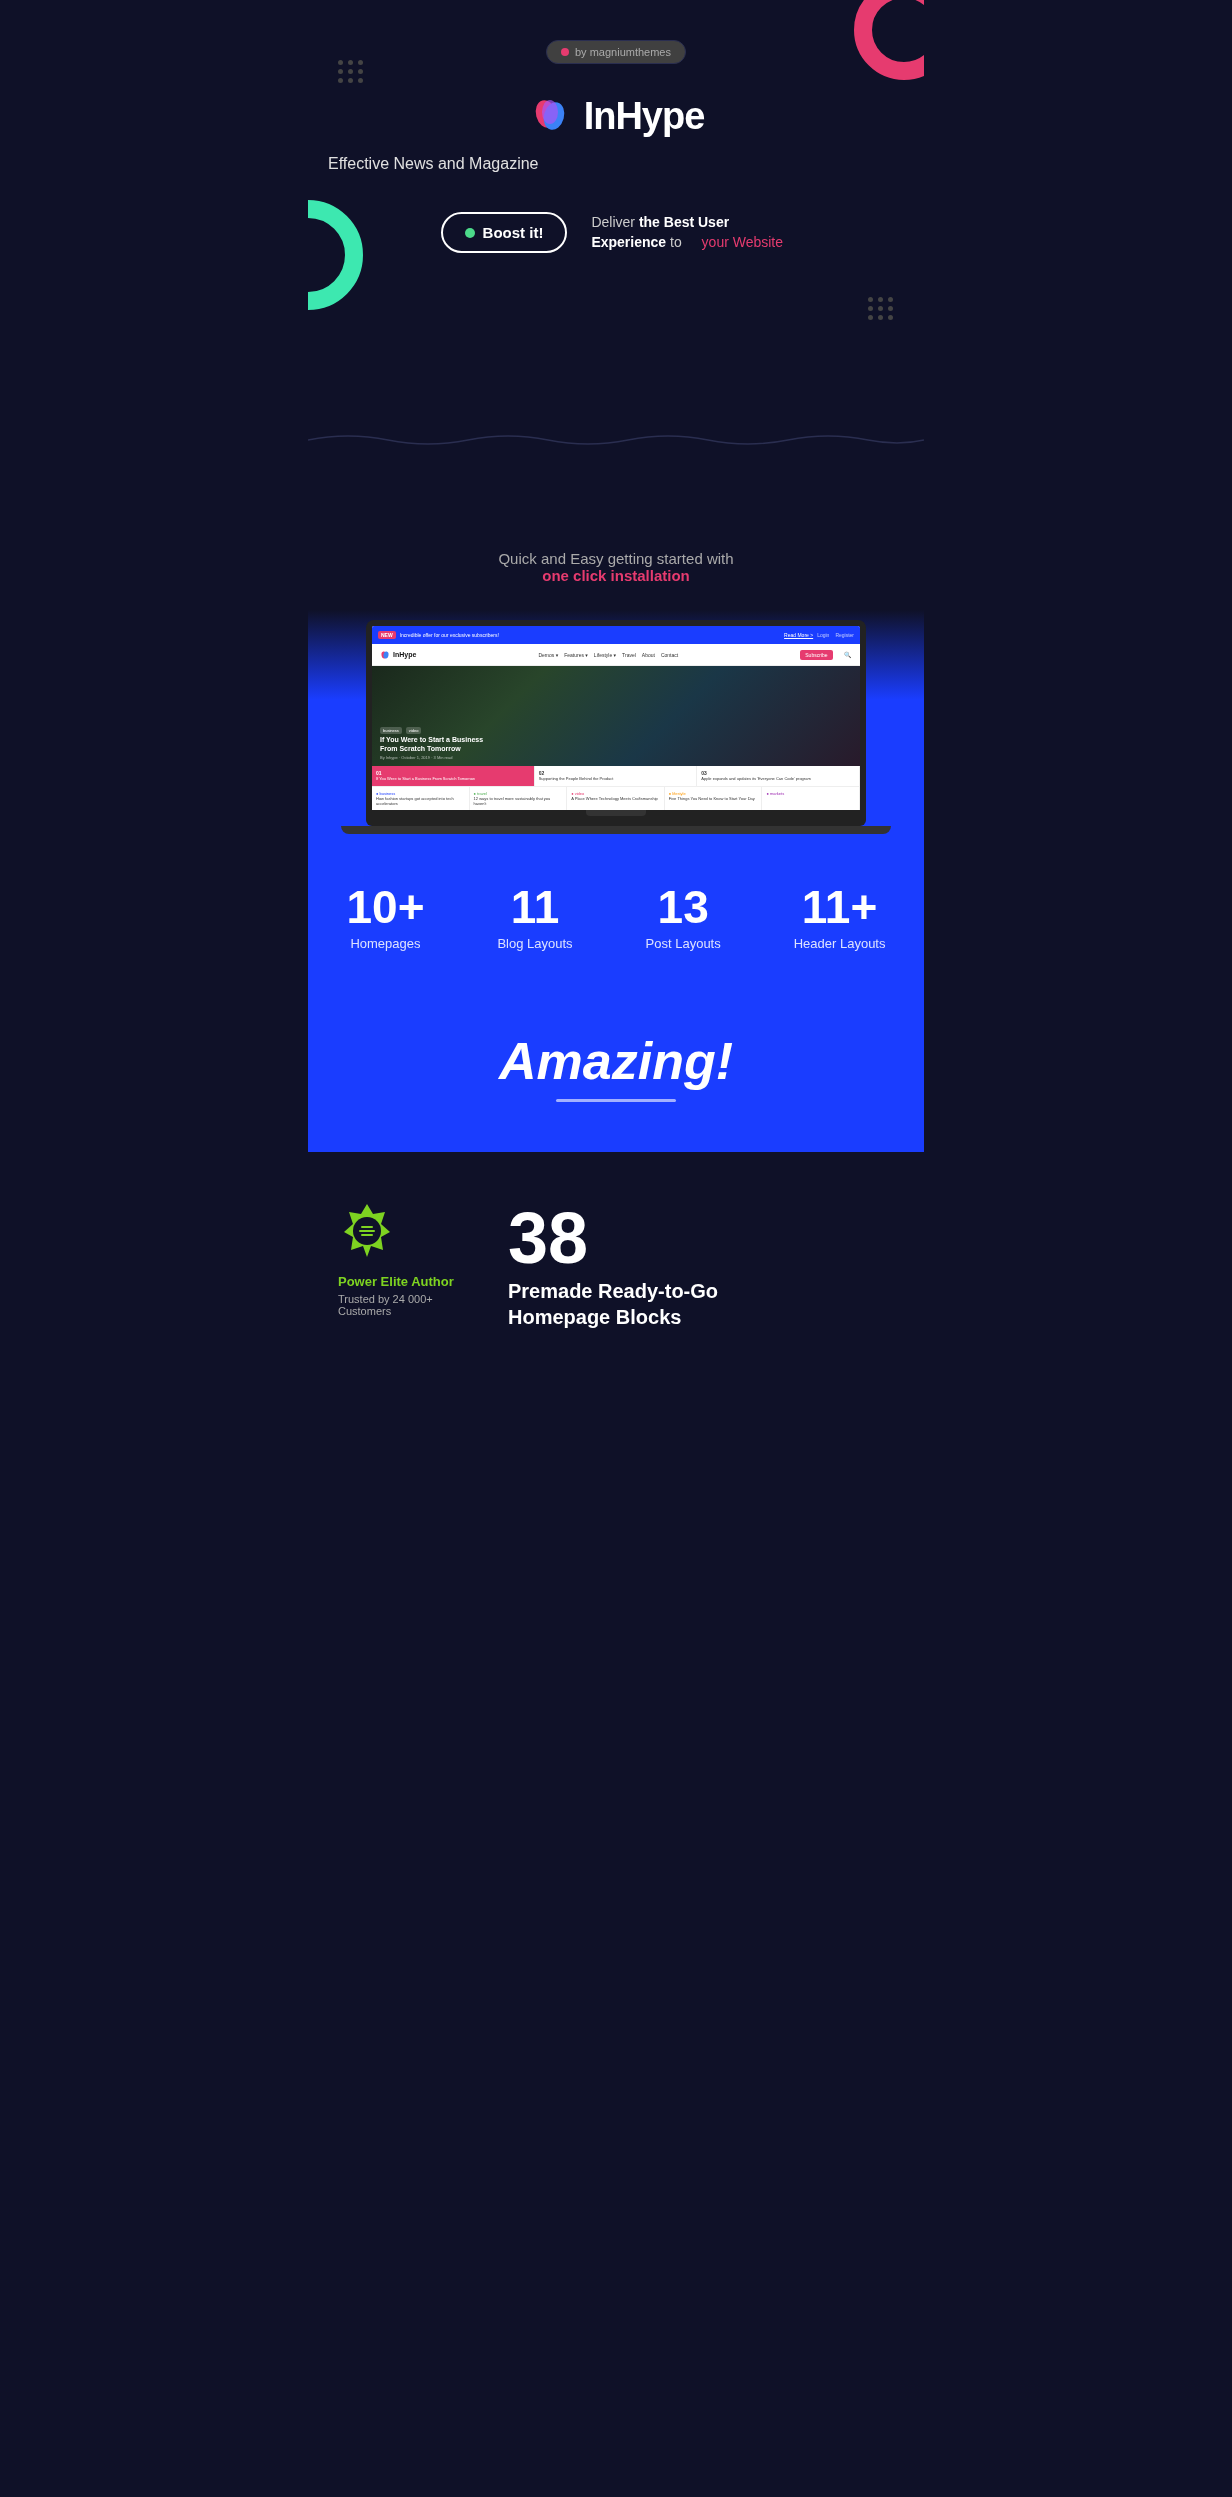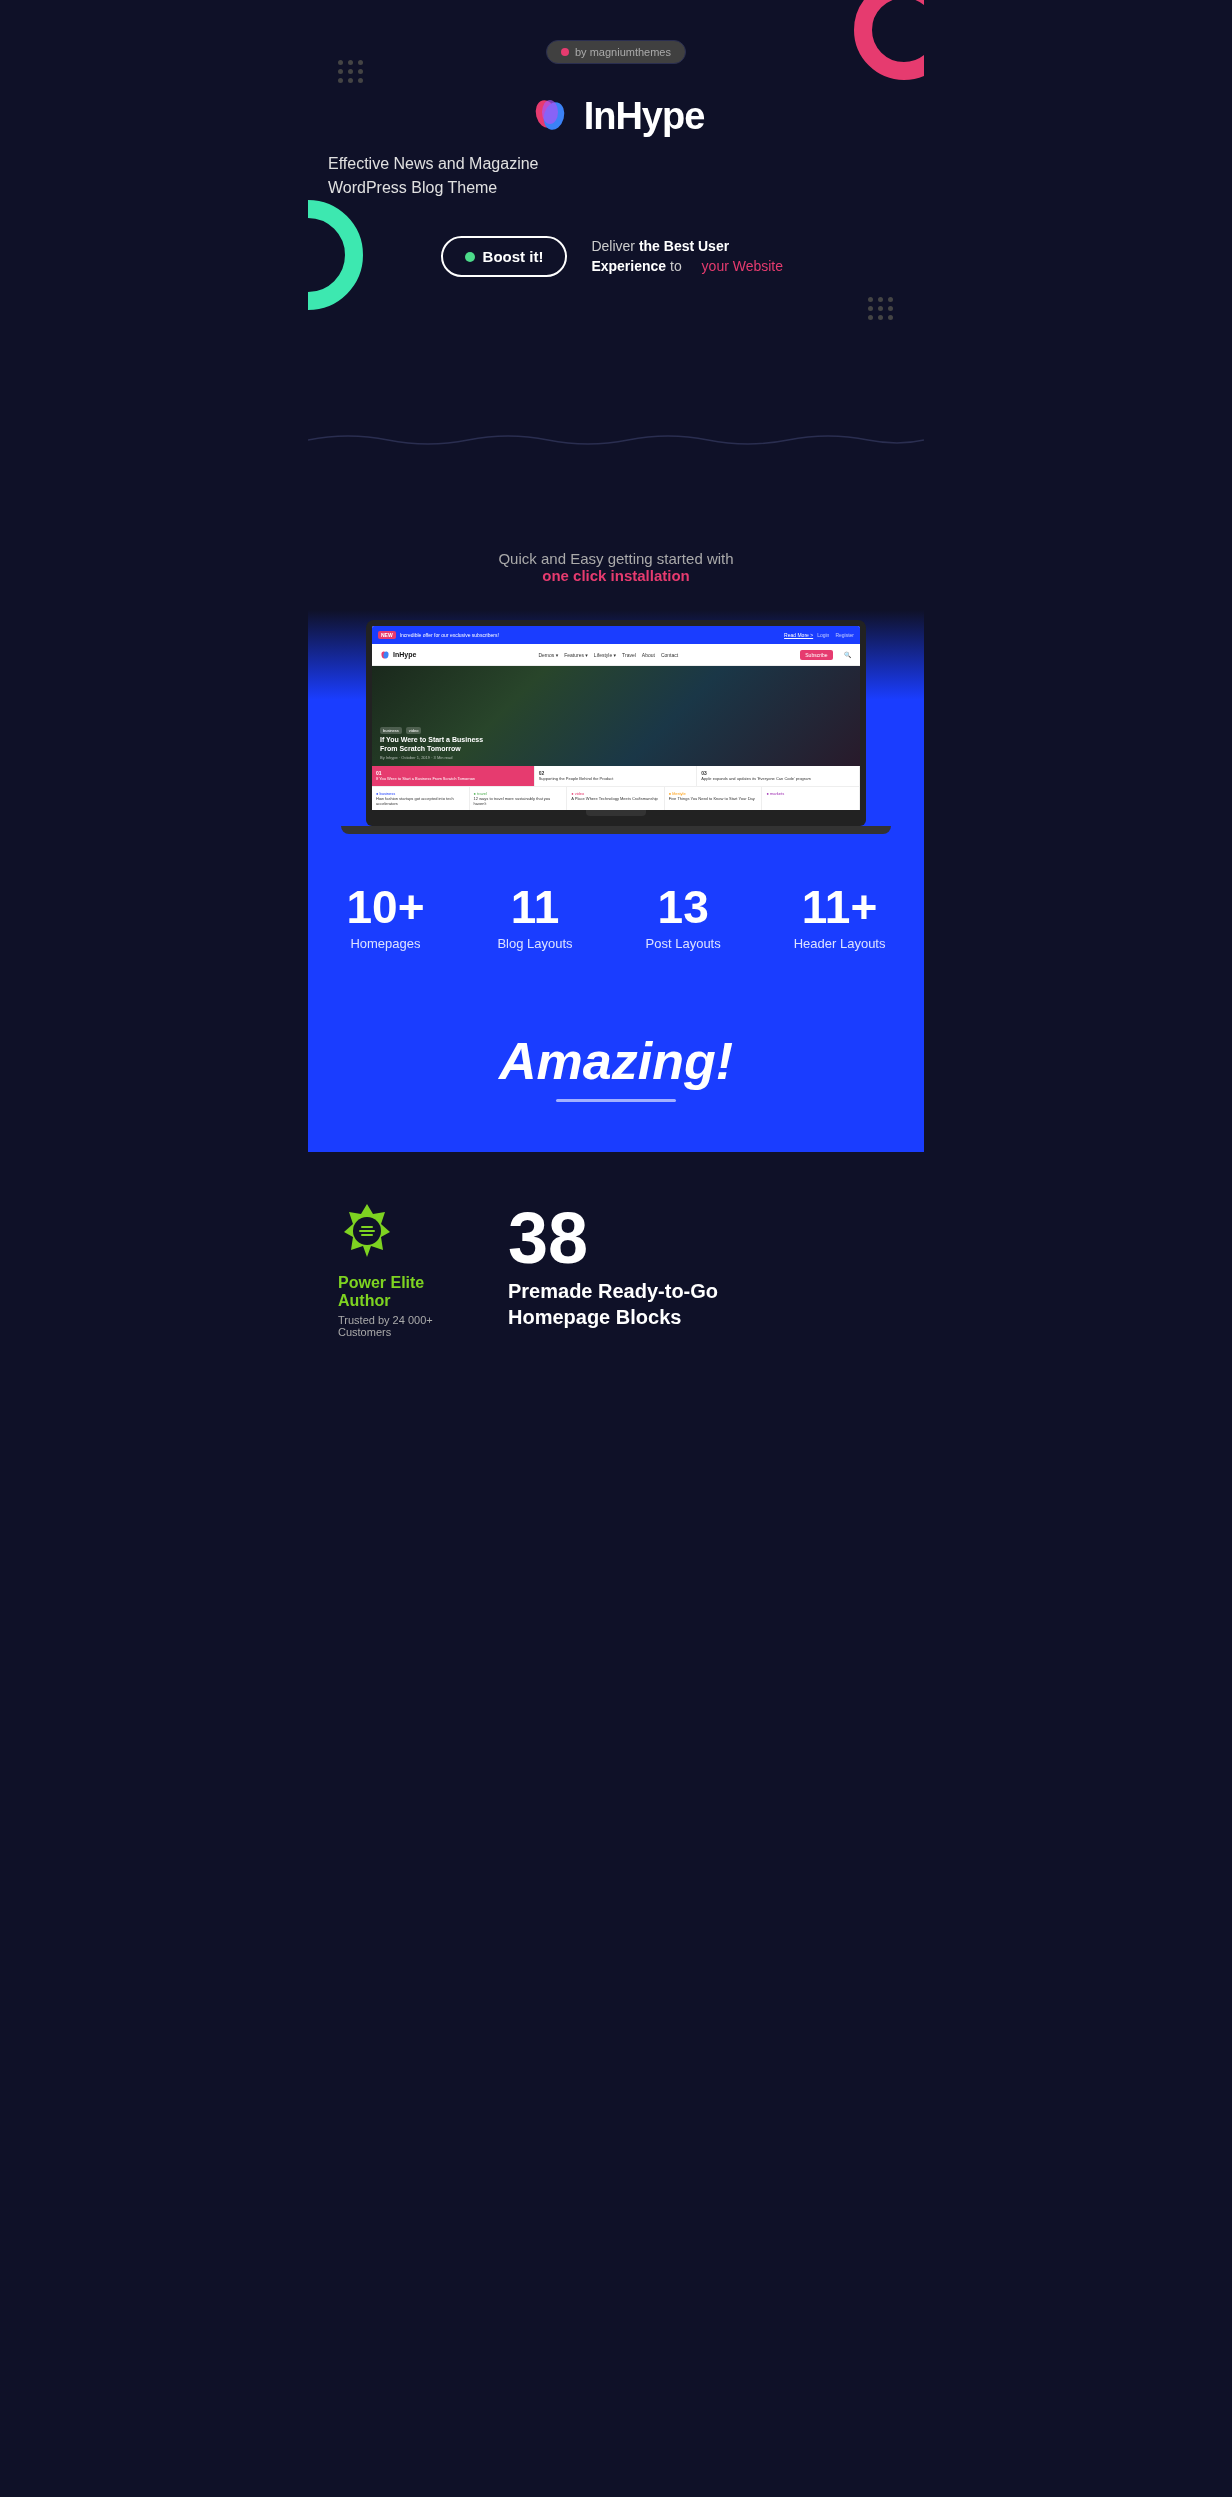--- a/index.html
+++ b/index.html
@@ -429,21 +429,21 @@
     .author-block {
       flex: 0 0 140px;
     }
     .author-badge-icon {
       width: 58px;
       height: 58px;
       margin-bottom: 10px;
     }
     .power-elite-label {
       color: #7ed321;
-      font-size: 16px;
+      font-size: 13px;
       font-weight: 700;
       margin-bottom: 4px;
     }
     .trusted-text {
       color: #aaa;
       font-size: 11px;
     }
     .blocks-block {
       flex: 1;
     }
@@ -491,21 +491,20 @@
     <svg class="logo-icon" viewBox="0 0 44 44" xmlns="http://www.w3.org/2000/svg">
       <ellipse cx="18" cy="20" rx="10" ry="14" fill="#e63b6f" transform="rotate(-15 18 20)"></ellipse>
       <ellipse cx="26" cy="22" rx="10" ry="14" fill="#3b82f6" transform="rotate(15 26 22)"></ellipse>
       <ellipse cx="22" cy="18" rx="8" ry="12" fill="#a855f7" transform="rotate(0 22 18)" opacity="0.7"></ellipse>
     </svg>
     <span class="logo-text">InHype</span>
   </div>
 
   <div class="hero-subtitle">
     <div>Effective News and Magazine</div>
-    <div>WordPress Blog Theme</div>
   </div>
 
   <div class="hero-cta-row">
     <button class="boost-btn">
       <span class="boost-btn-dot"></span>
       <span>Boost it!</span>
     </button>
     <div class="hero-tagline">
       <span>Deliver </span><strong>the Best User Experience</strong><span> to </span><span class="highlight">your Website</span>
     </div>

